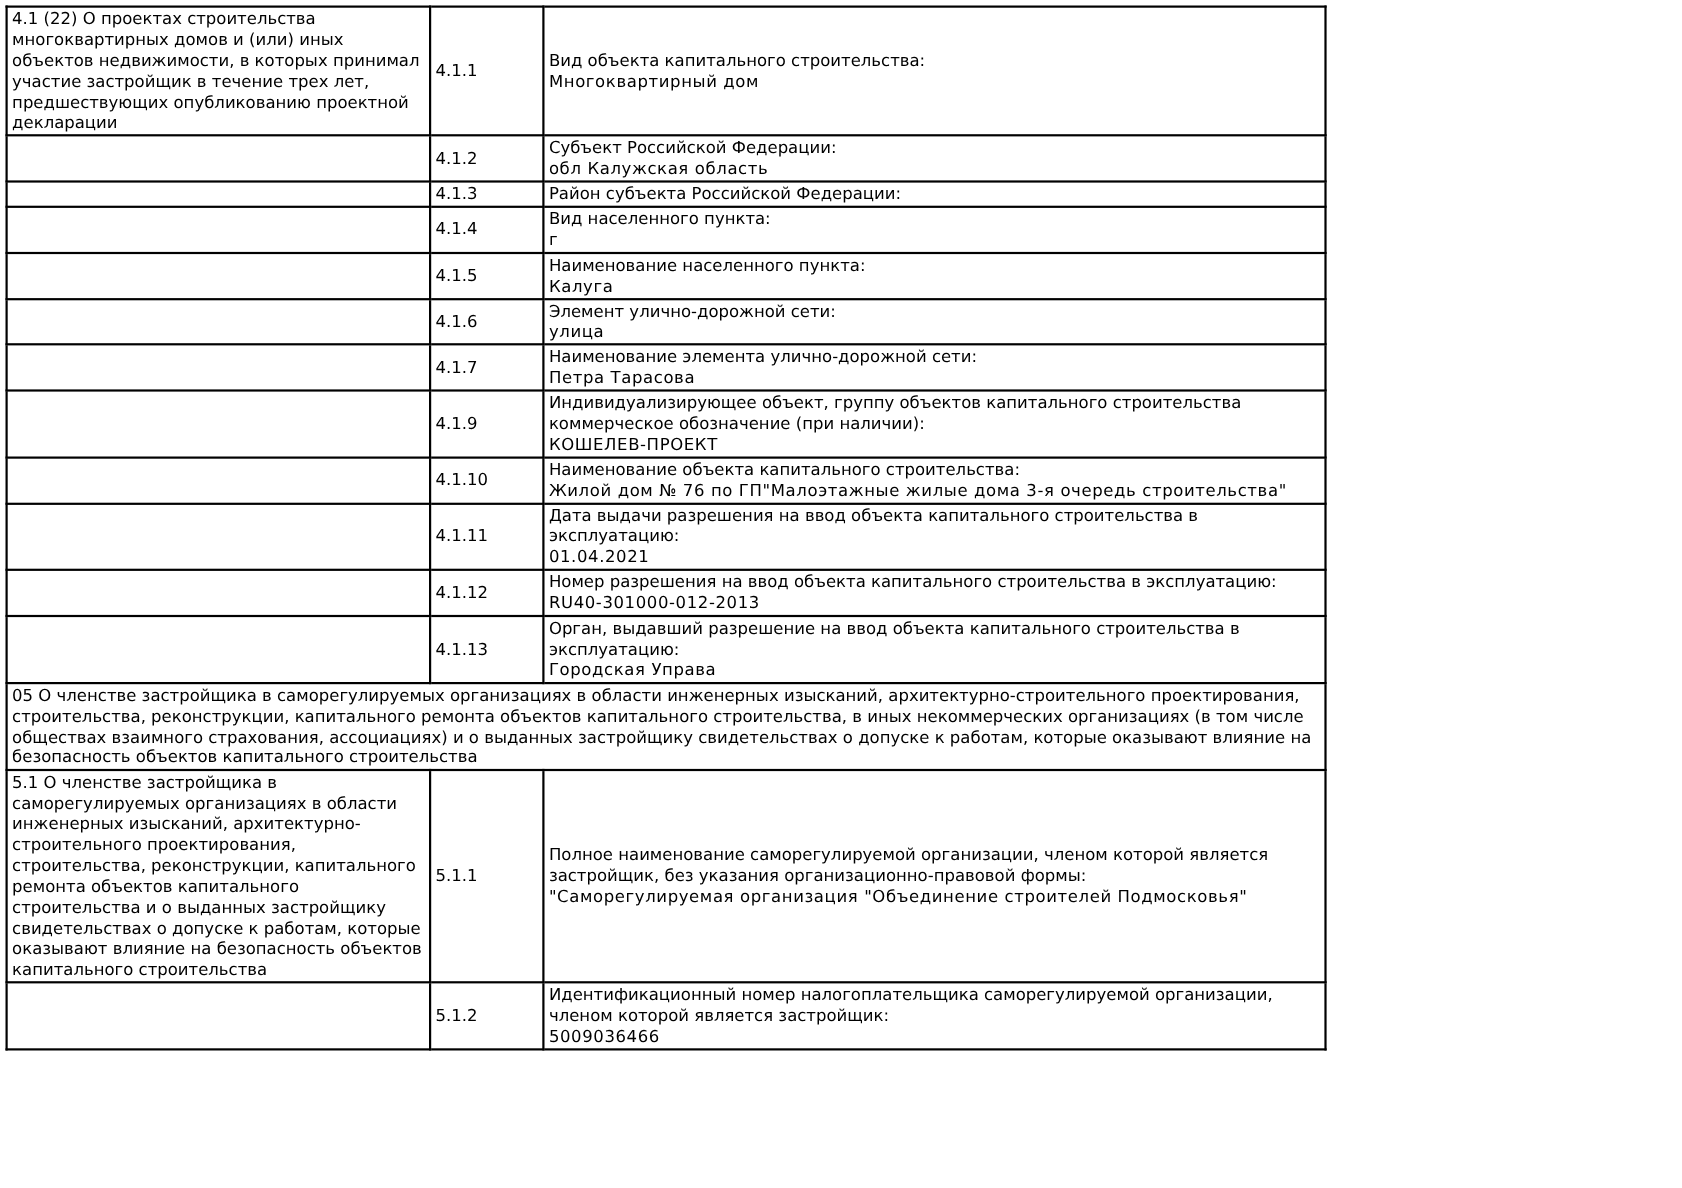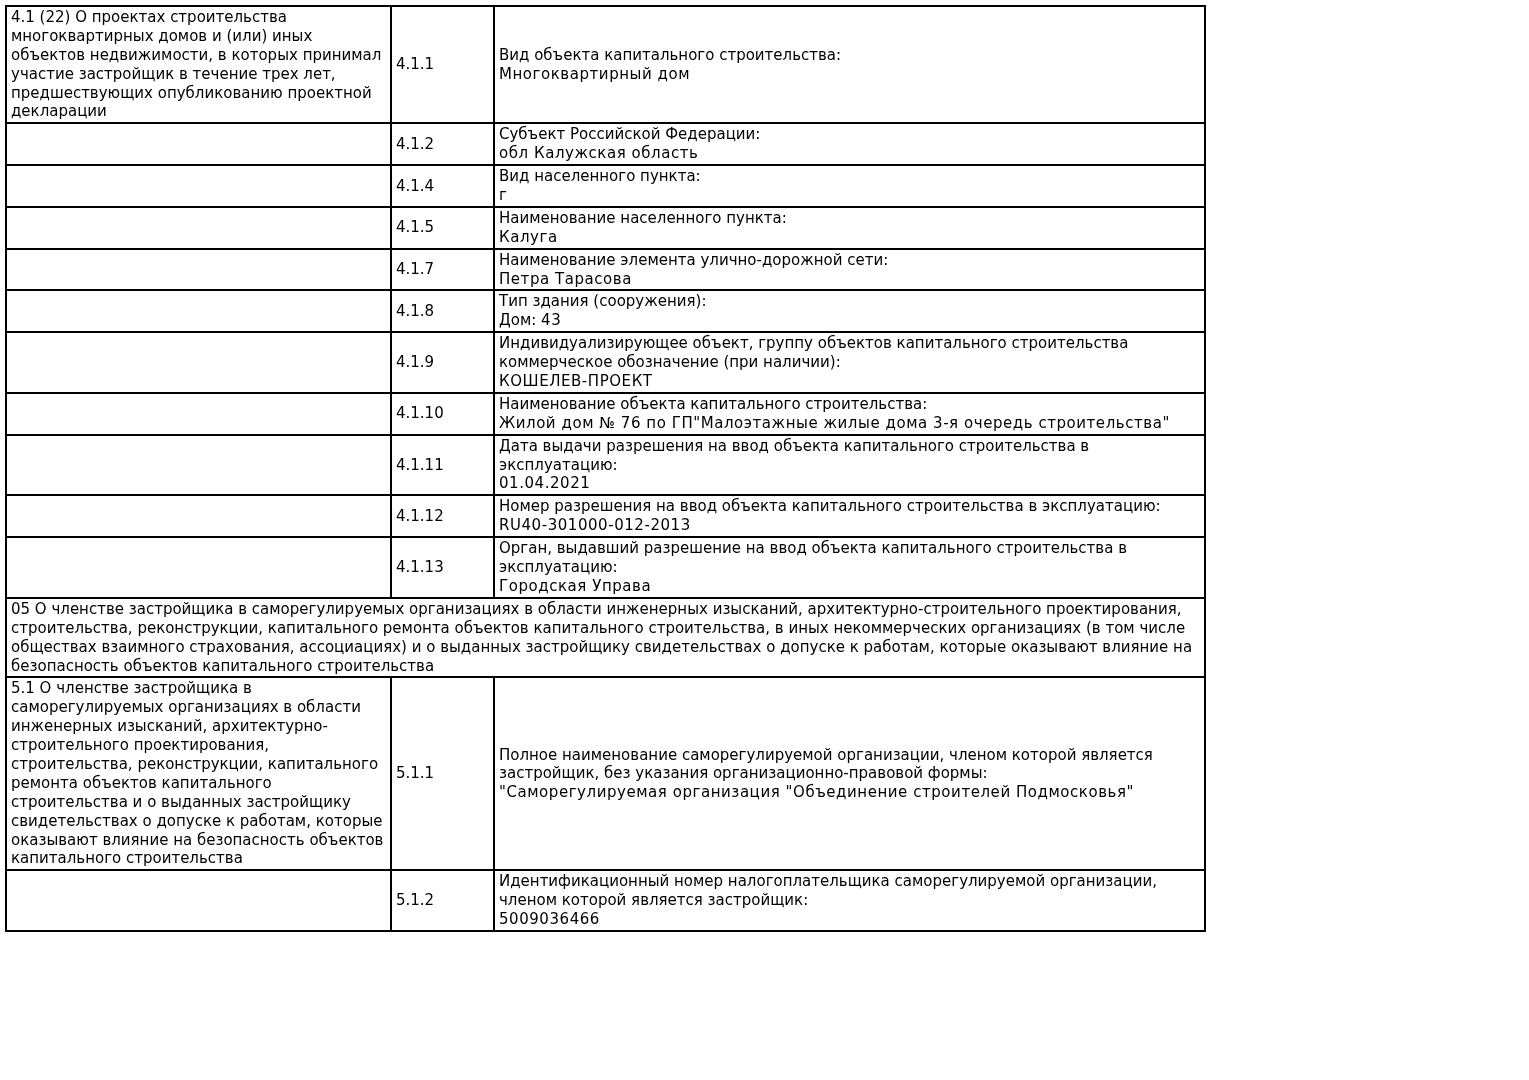--- a/index.html
+++ b/index.html
@@ -76,48 +76,55 @@
         <tr>
           <td class="desc"></td>
           <td class="code">4.1.2</td>
           <td class="content">
             <div class="label">Субъект Российской Федерации:</div>
             <div class="valueline"><span class="value">обл Калужская область</span></div>
           </td>
         </tr>
         <tr>
           <td class="desc"></td>
+          <td class="code">4.1.3</td>
+          <td class="content">
+            <div class="label">Район субъекта Российской Федерации:</div>
+          </td>
+        </tr>
+        <tr>
+          <td class="desc"></td>
           <td class="code">4.1.4</td>
           <td class="content">
             <div class="label">Вид населенного пункта:</div>
             <div class="valueline"><span class="value">г</span></div>
           </td>
         </tr>
         <tr>
           <td class="desc"></td>
           <td class="code">4.1.5</td>
           <td class="content">
             <div class="label">Наименование населенного пункта:</div>
             <div class="valueline"><span class="value">Калуга</span></div>
           </td>
         </tr>
         <tr>
           <td class="desc"></td>
+          <td class="code">4.1.6</td>
+          <td class="content">
+            <div class="label">Элемент улично-дорожной сети:</div>
+            <div class="valueline"><span class="value">улица</span></div>
+          </td>
+        </tr>
+        <tr>
+          <td class="desc"></td>
           <td class="code">4.1.7</td>
           <td class="content">
             <div class="label">Наименование элемента улично-дорожной сети:</div>
             <div class="valueline"><span class="value">Петра Тарасова</span></div>
-          </td>
-        </tr>
-        <tr>
-          <td class="desc"></td>
-          <td class="code">4.1.8</td>
-          <td class="content">
-            <div class="label">Тип здания (сооружения):</div>
-            <div class="valueline"><span class="prefix">Дом: </span><span class="value">43</span></div>
           </td>
         </tr>
         <tr>
           <td class="desc"></td>
           <td class="code">4.1.9</td>
           <td class="content">
             <div class="label">Индивидуализирующее объект, группу объектов капитального строительства коммерческое обозначение (при наличии):</div>
             <div class="valueline"><span class="value">КОШЕЛЕВ-ПРОЕКТ</span></div>
           </td>
         </tr>

